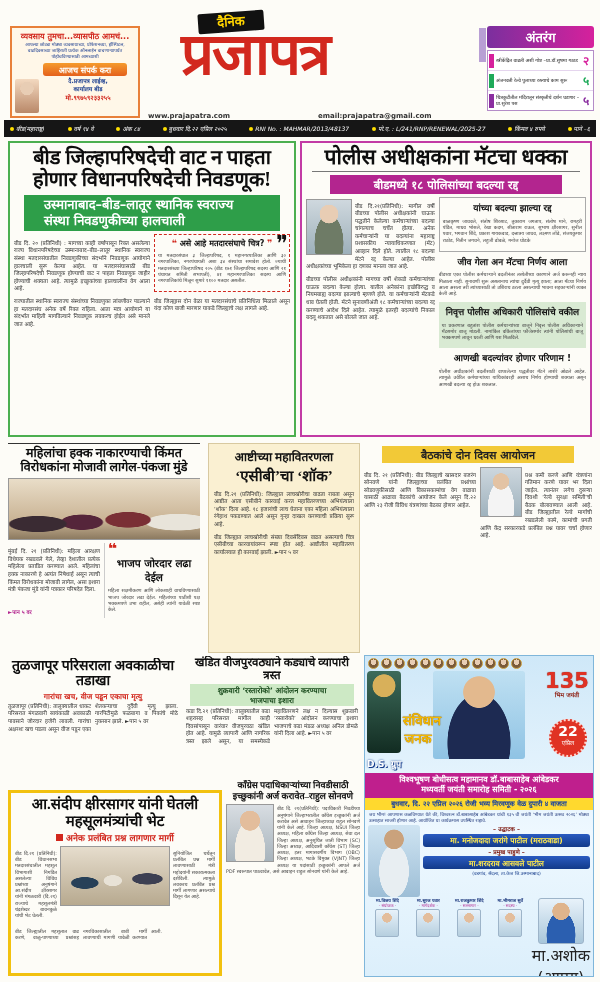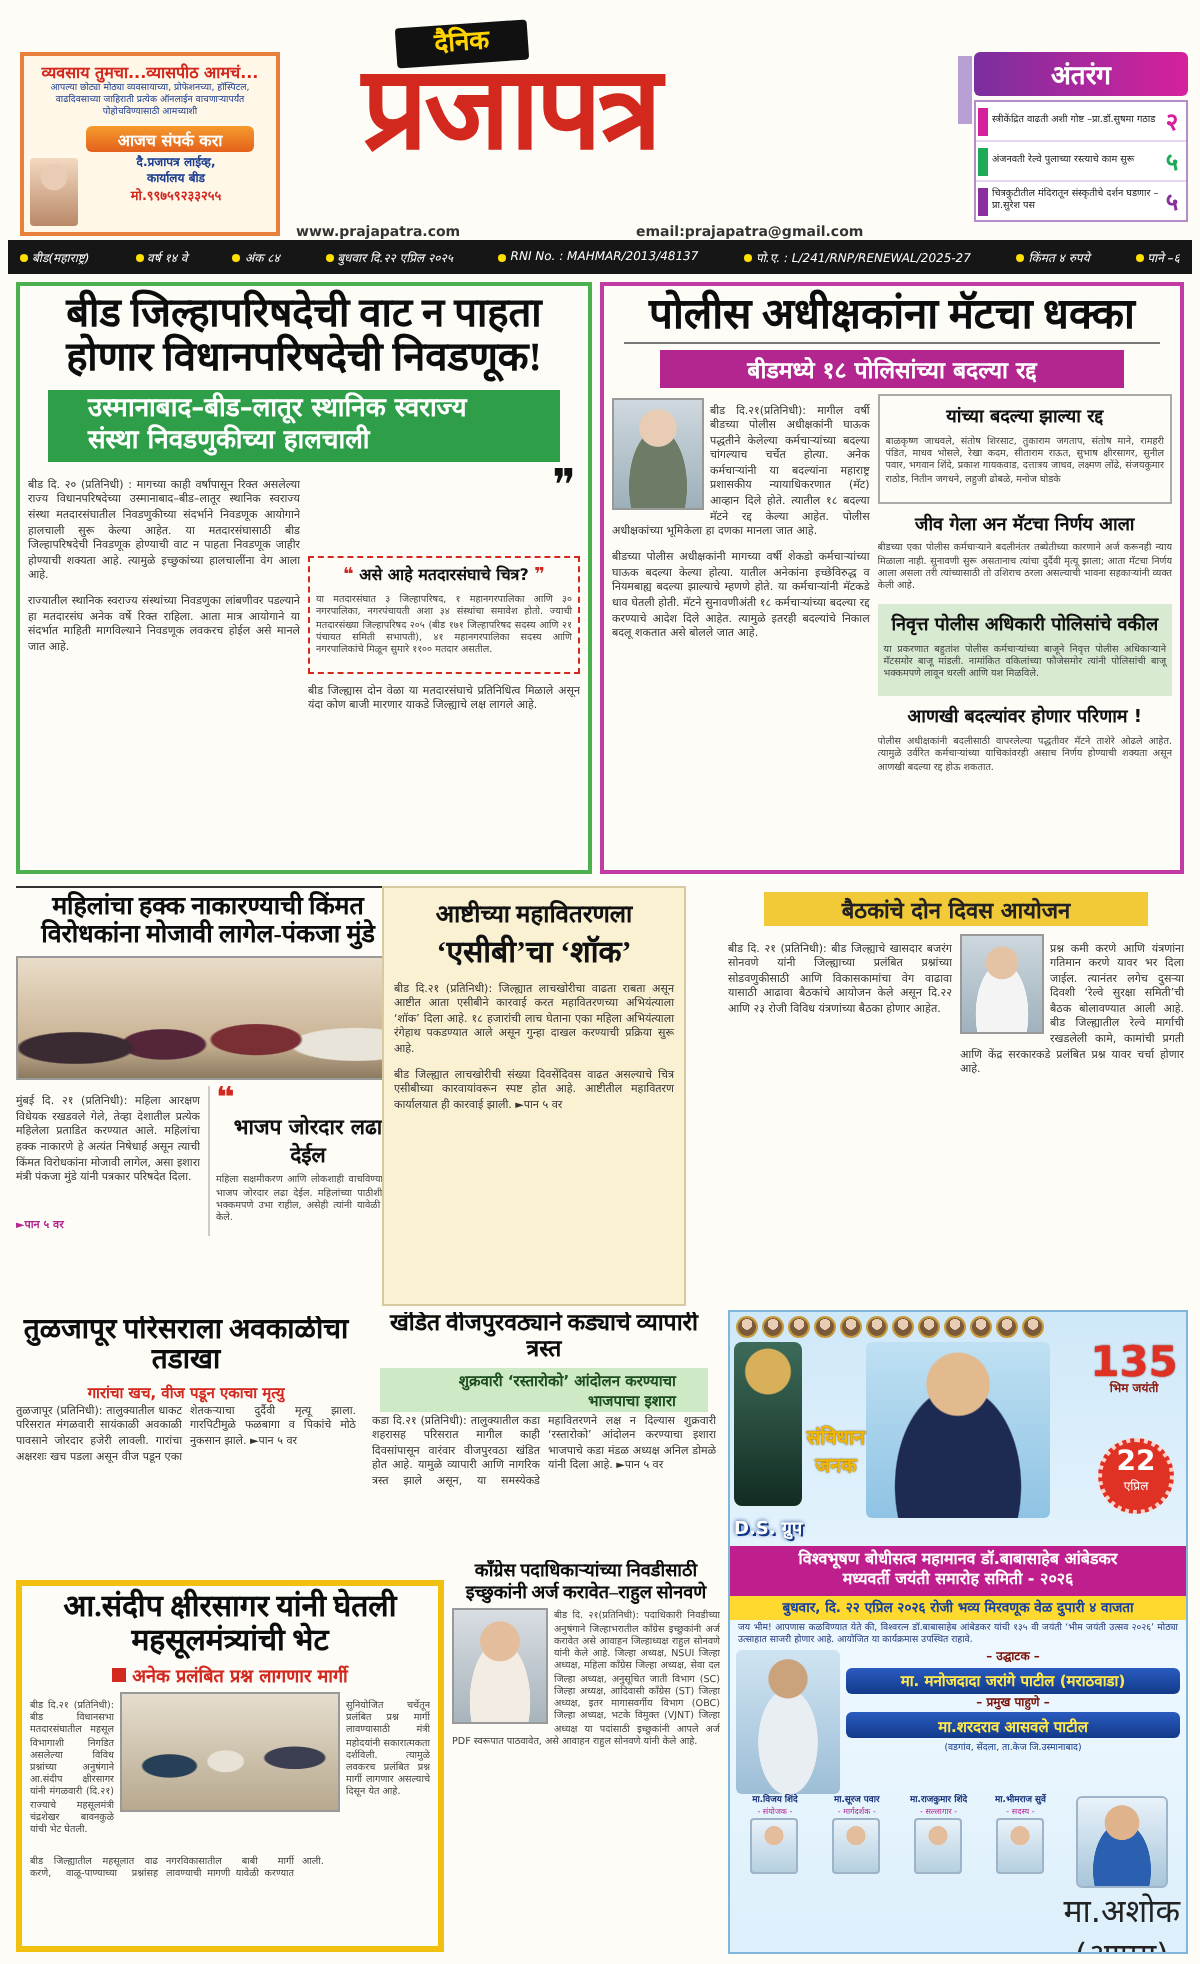--- a/index.html
+++ b/index.html
@@ -52,21 +52,21 @@
   
   .lead-left{left:8px;top:141px;width:288px;height:296px;border:2px solid #4caf50;
              box-sizing:border-box;padding:3px 4px;overflow:hidden;}
   .lead-left .hl{font-size:20px;line-height:1.12;color:#0d0d0d;}
   .bigquote{position:absolute;right:6px;top:88px;font-size:22px;color:#111;}
   .strap-green{background:#2e9e49;color:#fff;font-size:13px;font-weight:bold;text-align:left;
                line-height:1.25;margin:4px 10px 3px 10px;padding:2px 20px;}
   .cols2{display:flex;gap:4px;}
   .col{flex:1;overflow:hidden;}
   .body-t{font-size:5.5px;line-height:1.38;color:#333;}
-  .qbox{border:1px dashed #d2281e;padding:2px 3px;margin-bottom:2px;margin-top:44px;}
+  .qbox{border:1px dashed #d2281e;padding:2px 3px;margin-bottom:2px;}
   .qbox .qt{color:#111;font-size:8px;font-weight:bold;text-align:center;}
   .qmark{color:#d2281e;font-size:9px;font-weight:bold;}
   .cont{color:#b3258f;font-weight:bold;font-size:5.5px;}
 
   .lead-right{left:300px;top:141px;width:292px;height:296px;border:2px solid #c23ba5;
               box-sizing:border-box;padding:3px 4px;overflow:hidden;}
   .lead-right .hl{font-size:21px;line-height:1.05;color:#0d0d0d;}
   .lead-right hr{border:none;border-top:1px solid #777;margin:3px 6px;}
   .strap-mag{background:#b3258f;color:#fff;font-size:11.5px;font-weight:bold;text-align:center;
              margin:1px 24px 3px 24px;padding:2px 0;}
@@ -85,41 +85,41 @@
   .pressph{width:100%;height:60px;margin:3px 0;position:relative;border:1px solid #999;
      background:radial-gradient(ellipse at 15% 75%,#3a2b33 0 12%,rgba(0,0,0,0) 13%),
                 radial-gradient(ellipse at 38% 72%,#55253a 0 12%,rgba(0,0,0,0) 13%),
                 radial-gradient(ellipse at 62% 68%,#7a2f35 0 13%,rgba(0,0,0,0) 14%),
                 radial-gradient(ellipse at 88% 72%,#e8e4da 0 13%,rgba(0,0,0,0) 14%),
                 linear-gradient(#e9ddc8,#c9b394 70%,#8c7a60);}
   .quote-cell{border-left:1px solid #ccc;padding-left:3px;}
   .redq{color:#d2281e;font-size:16px;line-height:0.8;font-weight:bold;}
   .q-title{font-size:10.5px;font-weight:bold;color:#111;margin:0 0 2px 0;}
 
-  .mid-center{left:191px;top:443px;width:152px;height:210px;background:#faf0d2;
+  .mid-center{left:208px;top:443px;width:152px;height:210px;background:#faf0d2;
               border:1px solid #d8c9a0;box-sizing:border-box;padding:4px 5px;overflow:hidden;}
   .mid-center .h1{font-size:12px;color:#111;}
   .mid-center .h2{font-size:15px;color:#111;margin-bottom:3px;}
 
   .mid-right{left:364px;top:443px;width:228px;height:207px;overflow:hidden;}
   .mid-right .hl{font-size:16px;line-height:1.15;color:#0d0d0d;}
   .strap-yel{background:#f2c937;color:#222;font-size:11px;font-weight:bold;text-align:center;
              margin:3px 18px;padding:1px 0;}
   .mp-ph{float:left;width:40px;height:48px;margin:1px 3px 1px 0;border:1px solid #999;
      background:radial-gradient(circle at 50% 28%,#e3c3a4 0 20%,rgba(0,0,0,0) 21%),
                 radial-gradient(ellipse at 50% 82%,#f4f4f4 0 46%,rgba(0,0,0,0) 47%),
                 linear-gradient(#cdd7de,#9fb2bd);}
 
   
   .low-left{left:8px;top:658px;width:170px;height:130px;overflow:hidden;}
   .low-left .hl{font-size:14px;line-height:1.1;color:#0d0d0d;}
   .red-sub{color:#d2281e;font-size:7.5px;font-weight:bold;text-align:center;margin:2px 0;}
   .low-center{left:186px;top:656px;width:172px;height:122px;overflow:hidden;}
   .low-center .hl{font-size:11.5px;line-height:1.12;color:#0d0d0d;}
-  .strap-lg{background:#cde9c5;color:#1c4d1f;font-size:7.5px;font-weight:bold;text-align:right;
+  .strap-lg{background:#cde9c5;color:#1c4d1f;font-size:7.5px;font-weight:bold;text-align:center;
             margin:2px 4px;padding:1px 16px;}
 
   .congress{left:226px;top:780px;width:134px;height:196px;overflow:hidden;}
   .congress .hl{font-size:9px;line-height:1.2;color:#0d0d0d;}
   .cong-ph{float:left;width:46px;height:56px;margin:2px 3px 1px 0;border:1px solid #999;
      background:radial-gradient(circle at 50% 28%,#e3bd9c 0 21%,rgba(0,0,0,0) 22%),
                 radial-gradient(ellipse at 50% 82%,#f2ece2 0 46%,rgba(0,0,0,0) 47%),
                 linear-gradient(#d8dde2,#a8b4bc);}
 
   .kshirsagar{left:8px;top:790px;width:214px;height:186px;border:3px solid #f2c10f;
@@ -148,21 +148,21 @@
      background:radial-gradient(circle at 50% 24%,#e3b98e 0 19%,rgba(0,0,0,0) 20%),
                 radial-gradient(ellipse at 50% 82%,#1d2a52 0 48%,rgba(0,0,0,0) 49%),
                 linear-gradient(#bfe0f2,#8fc3e4);}
   .badge135{position:absolute;right:4px;top:0;width:44px;text-align:center;}
   .badge135 .num{color:#e03224;font-size:21px;font-weight:bold;line-height:1;text-shadow:0 0 1px #7a1208;}
   .badge135 .lbl{color:#8c1b0e;font-size:6px;font-weight:bold;line-height:1.15;}
   .date-badge{position:absolute;right:6px;top:48px;width:34px;height:34px;border-radius:50%;
               background:#e03224;border:2px dotted #ffd1c9;color:#fff;text-align:center;}
   .date-badge .d{font-size:14px;font-weight:bold;line-height:1.1;margin-top:3px;}
   .date-badge .m{font-size:6px;}
-  .sanvidhan{position:absolute;left:38px;top:40px;width:30px;color:#f5b800;font-size:10px;
+  .sanvidhan{position:absolute;left:38px;top:40px;width:30px;color:#f5b800;font-size:13px;
              font-weight:bold;text-align:center;text-shadow:0 0 1px #5a3a00;}
   .dsgroup{position:absolute;left:2px;top:86px;color:#fff;font-size:9px;font-weight:bold;
            text-shadow:0 0 2px #123a8a,1px 1px 0 #123a8a;}
   .ad-banner{background:#bf1f8d;color:#fff;text-align:center;font-weight:bold;
              font-size:8px;line-height:1.3;padding:2px 2px;}
   .ad-strip{background:#ffd92e;color:#1640a0;font-weight:bold;text-align:center;
             font-size:6.8px;padding:1.5px 0;}
   .ad-note{font-size:4.6px;color:#243b7d;text-align:justify;padding:2px 4px 1px 4px;line-height:1.3;}
   .ad-mid{display:flex;padding:0 3px;}
   .jarange{flex:0 0 auto;width:52px;height:72px;border-radius:3px;margin-right:3px;

